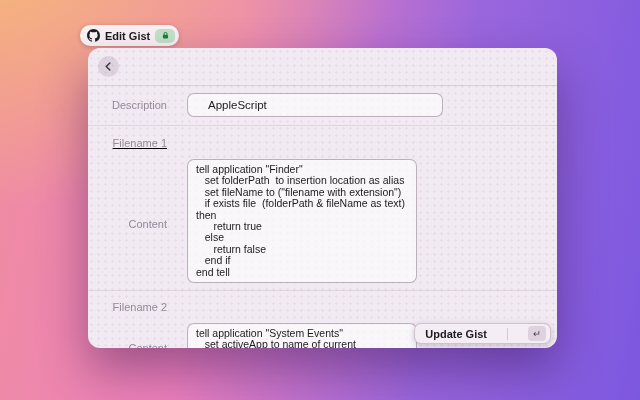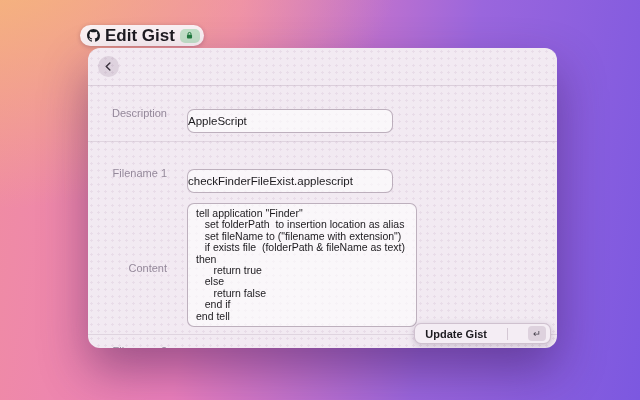--- a/index.html
+++ b/index.html
@@ -23,21 +23,21 @@
   
   .app-pill {
     position: absolute; left: 80px; top: 25px; height: 21px;
     display: flex; align-items: center; gap: 5px;
     padding: 0 4px 0 7px; border-radius: 11px;
     background: rgba(250,245,249,0.95);
     box-shadow: 0 1px 4px rgba(60,20,60,0.25);
     cursor: default;
   }
   .app-pill .gh { width: 13px; height: 13px; display: block; }
-  .app-pill .pill-label { font-size: 17px; font-weight: 700; color: #1d1b20; white-space: nowrap; }
+  .app-pill .pill-label { font-size: 11px; font-weight: 700; color: #1d1b20; white-space: nowrap; }
   .secret-badge {
     width: 20px; height: 14px; border-radius: 5px;
     background: #c3e2c9; display: flex; align-items: center; justify-content: center;
   }
   .secret-badge svg { width: 9px; height: 9px; display: block; }
 
   
   .gist-window {
     position: absolute; left: 88px; top: 48px; width: 469px; height: 300px;
     border-radius: 12px; overflow: hidden;
@@ -61,40 +61,39 @@
 
   .form-row { display: flex; align-items: center; }
   .form-row.top-align { align-items: center; }
   .form-label {
     width: 99px; padding-right: 20px; text-align: right;
     font-size: 11px; color: #94889a; flex: 0 0 auto;
   }
   .top-align .form-label { padding-top: 5px; }
 
   .text-input {
-    width: 206px; height: 24px;
+    width: 256px; height: 24px;
     border: 1px solid rgba(90,60,90,0.38); border-radius: 7px;
     background: rgba(255,255,255,0.62);
     font-family: "Liberation Sans", sans-serif;
-    font-size: 11.5px; color: #1c1a1e; padding: 0 0;
+    font-size: 11.5px; color: #1c1a1e; padding: 0 20px;
     outline: none;
-    margin-top: 16px;
   }
   .content-box {
     width: 230px;
     border: 1px solid rgba(90,60,90,0.38); border-radius: 7px;
     background: rgba(255,255,255,0.62);
     font-size: 10.5px; line-height: 11.4px; color: #1c1a1e;
     padding: 4px 8px; white-space: pre-wrap; word-break: break-word;
   }
   .row-divider { height: 1px; background: rgba(100,70,100,0.13); width: 100%; }
 
   .r-desc   { margin-top: 7px; }
   .div-1    { margin-top: 8px; }
-  .r-fn1    { margin-top: 11px; }
+  .r-fn1    { margin-top: 11px; text-decoration: underline; }
   .r-cont1  { margin-top: 10px; }
   .div-2    { margin-top: 7px; }
   .r-fn2    { margin-top: 10px; align-items: flex-end; }
   .r-cont2  { margin-top: 10px; }
 
   .update-button {
     position: absolute; right: 6px; bottom: 4px; height: 21px;
     display: flex; align-items: center; gap: 20px;
     padding: 0 4px 0 10px; border-radius: 7px;
     background: #f4edf4;
@@ -142,21 +141,20 @@
 
     <div class="form-row r-desc">
       <span class="form-label">Description</span>
       <input class="text-input" type="text" value="AppleScript" style="">
     </div>
 
     <div class="row-divider div-1"></div>
 
     <div class="form-row r-fn1">
       <span class="form-label">Filename 1</span>
-      <input class="text-input" type="text" value="checkFinderFileExist.applescript" style="">
     </div>
 
     <div class="form-row top-align r-cont1">
       <span class="form-label">Content</span>
       <div class="content-box">tell application "Finder"
    set folderPath  to insertion location as alias
    set fileName to ("filename with extension")
    if exists file  (folderPath &amp; fileName as text) then
       return true
    else

